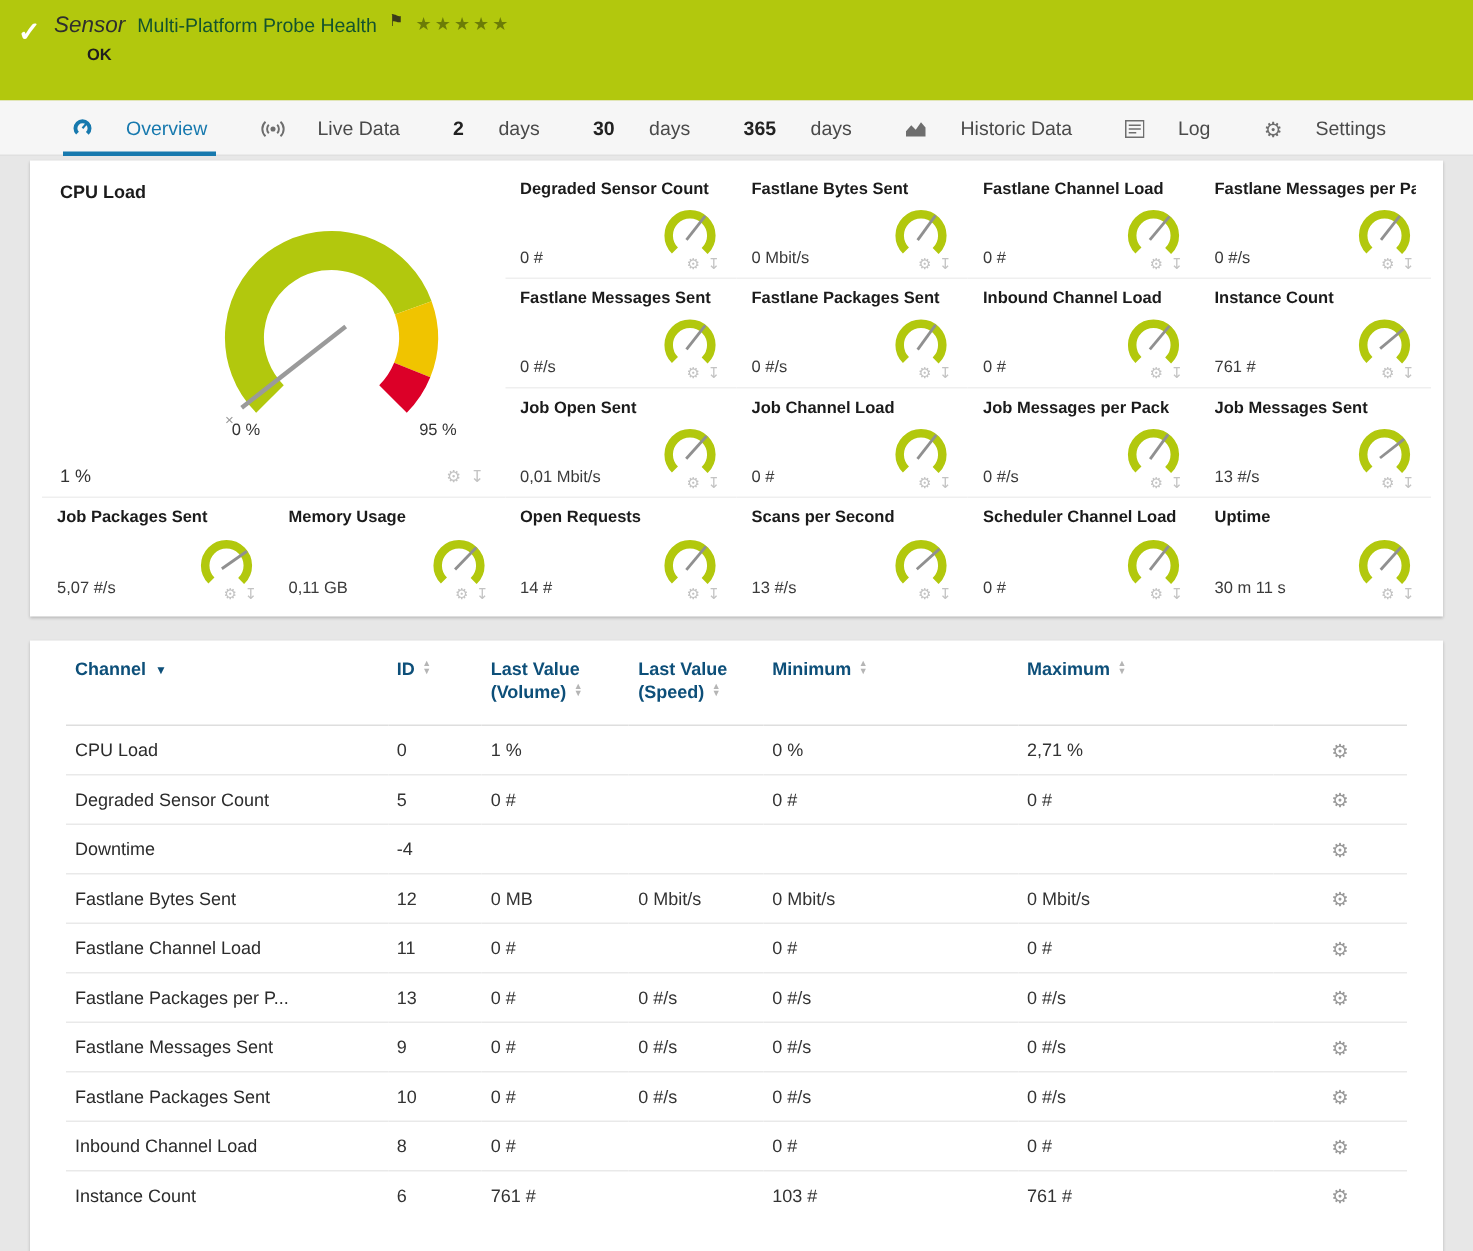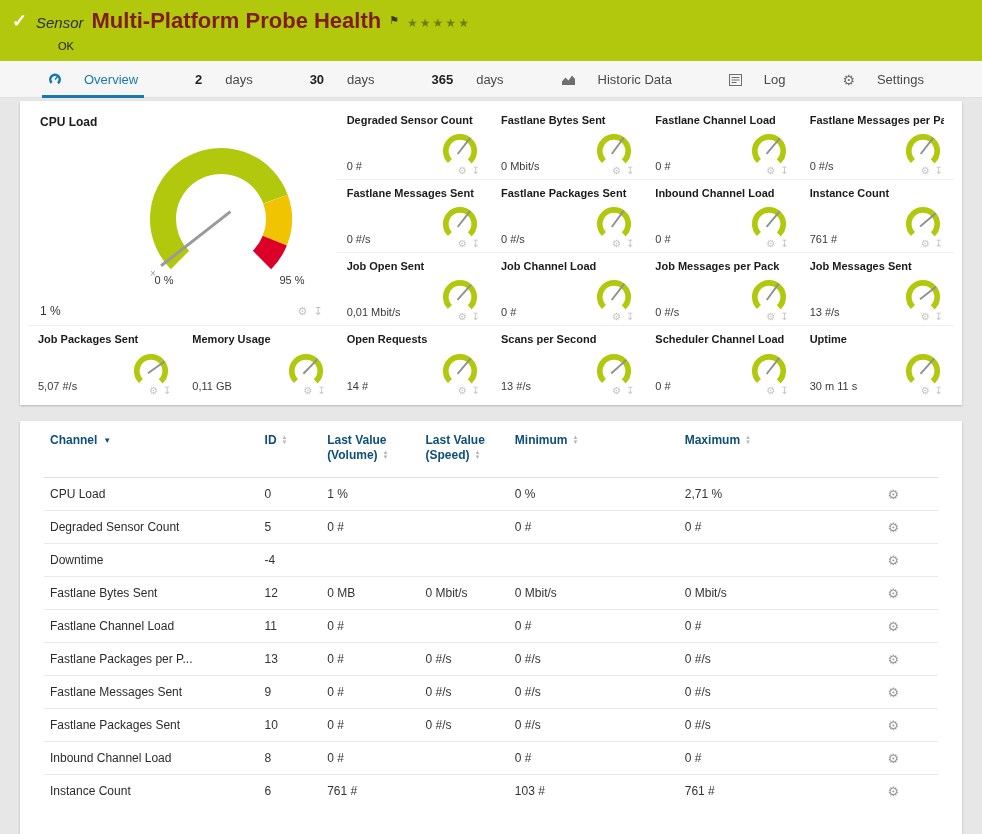--- a/index.html
+++ b/index.html
@@ -5,24 +5,24 @@
   * { box-sizing: border-box; margin: 0; padding: 0; }
   html, body { width: 982px; }
   body { font-family: "Liberation Sans", sans-serif; background: #e7e7e7; }
   .page { width: 982px; height: 834px; overflow: hidden; background: #e7e7e7; }
 
   
   .top { background: #b2c80d; padding: 8px 12px 9px; display: flex; align-items: flex-start; }
   .top-check { color: #ffffff; font-size: 18px; font-weight: bold; width: 24px; margin-top: 2px; }
   .top-line1 { display: flex; align-items: baseline; gap: 8px; }
   .kind { font-style: italic; font-size: 15px; color: #2e2e2e; text-align: center; }
-  .title { font-size: 22px; font-weight: bold; color: #7f1d1d; }
+  .title { font-size: 13px; font-weight: normal; color: #14532d; }
   .flag { font-size: 11px; color: #3a3a1a; position: relative; top: -4px; }
   .stars { font-size: 12px; color: rgba(20,30,0,0.45); letter-spacing: 2px; position: relative; top: -1px; }
-  .status { font-size: 11px; font-weight: normal; color: #1e1e1e; margin: 6px 0 0 22px; }
+  .status { font-size: 11px; font-weight: bold; color: #1e1e1e; margin: 6px 0 15px 22px; }
 
   
   .tabs { background: #f6f6f6; display: flex; justify-content: space-between; align-items: stretch;
           padding: 0 52px 0 42px; height: 37px; box-shadow: inset 0 -1px 0 #e0e0e0; }
   .tab { display: flex; align-items: center; gap: 22px; font-size: 13px; color: #4a4a4a;
          padding: 0 6px; cursor: pointer; border-bottom: 3px solid transparent; border-top: 3px solid transparent; }
   .tab.active { color: #1779ae; border-bottom-color: #1779ae; }
   .tab b { color: #222222; margin-right: 1px; }
   .tab .tab-icon { display: inline-flex; align-items: center; }
   .tab .tab-icon .uni { font-size: 14px; color: #6e6e6e; line-height: 12px; }
@@ -88,20 +88,32 @@
 
   <nav class="tabs" id="tabs">
       <div class="tab active">
         <span class="tab-icon">
           <svg width="14" height="13" viewBox="0 0 14 13">
             <circle cx="7" cy="6.5" r="4.7" fill="none" stroke="#1779ae" stroke-width="2.6" stroke-dasharray="22.15 29.53" transform="rotate(135 7 6.5)"></circle>
             <line x1="7" y1="6.5" x2="9.8" y2="3.2" stroke="#1779ae" stroke-width="1.4"></line>
           </svg>
         </span>
         <span class="tab-label">Overview</span>
+      </div>
+      <div class="tab">
+        <span class="tab-icon">
+          <svg width="16" height="12" viewBox="0 0 16 12">
+            <circle cx="8" cy="6" r="1.7" fill="#6e6e6e"></circle>
+            <path d="M5.2 3.2 A4 4 0 0 0 5.2 8.8" fill="none" stroke="#6e6e6e" stroke-width="1.3"></path>
+            <path d="M10.8 3.2 A4 4 0 0 1 10.8 8.8" fill="none" stroke="#6e6e6e" stroke-width="1.3"></path>
+            <path d="M3 1.2 A6.5 6.5 0 0 0 3 10.8" fill="none" stroke="#6e6e6e" stroke-width="1.3"></path>
+            <path d="M13 1.2 A6.5 6.5 0 0 1 13 10.8" fill="none" stroke="#6e6e6e" stroke-width="1.3"></path>
+          </svg>
+        </span>
+        <span class="tab-label">Live Data</span>
       </div>
       <div class="tab">
         <b>2</b>
         <span class="tab-label">days</span>
       </div>
       <div class="tab">
         <b>30</b>
         <span class="tab-label">days</span>
       </div>
       <div class="tab">

